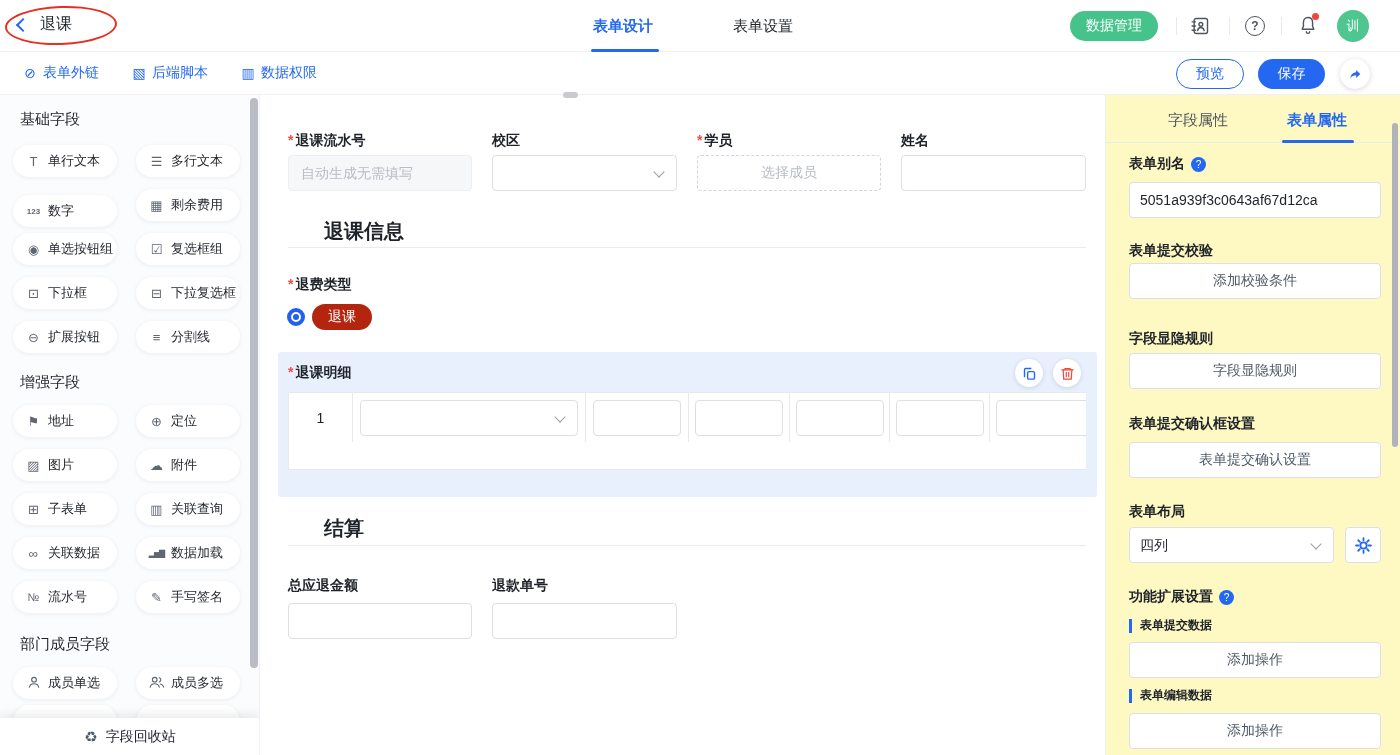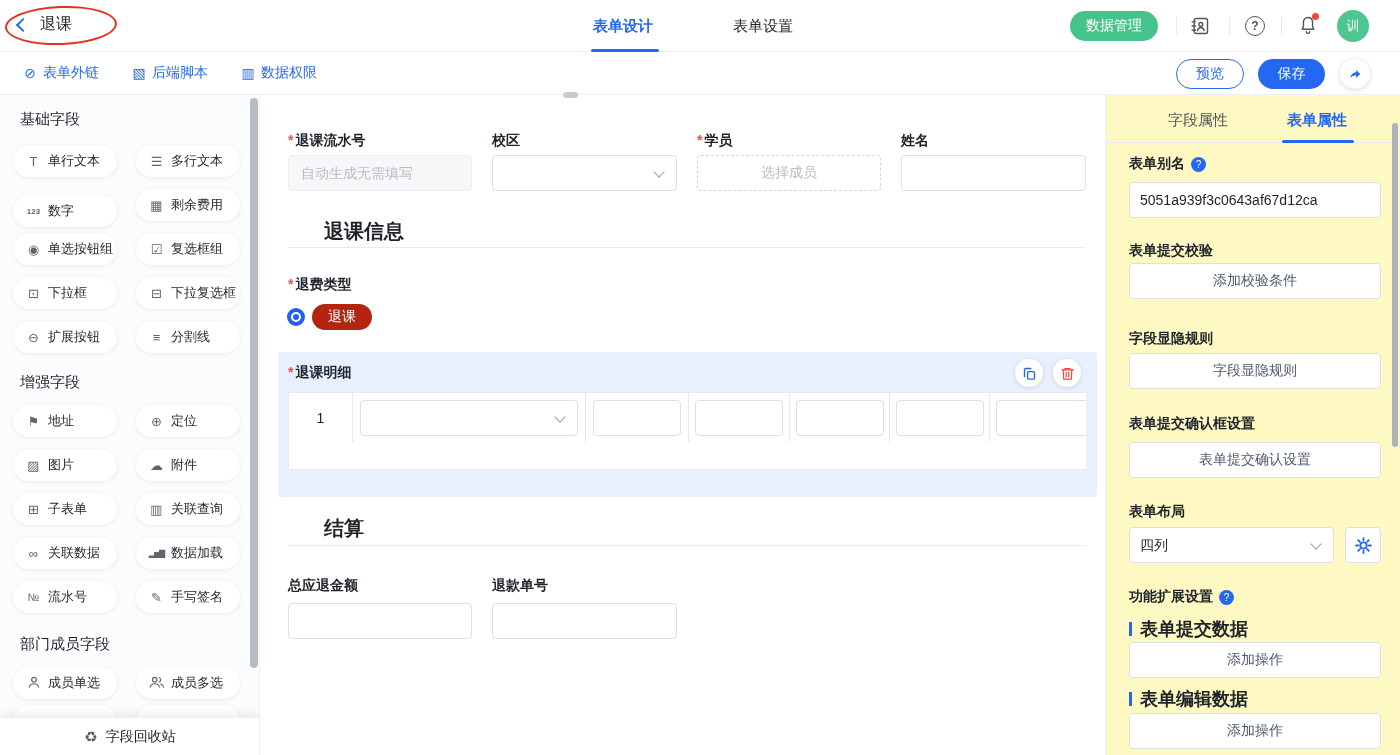--- a/index.html
+++ b/index.html
@@ -81,21 +81,21 @@
   .ptab { position:absolute; top:16px; font-size:15px; cursor:pointer; }
   .ptab.field { left:62px; color:#51565d; }
   .ptab.form { left:181px; color:#2468f2; font-weight:600; }
   .ptab-line { position:absolute; left:176px; top:45px; width:72px; height:3px; background:#2468f2; border-radius:2px; }
   .plabel { position:absolute; left:23px; font-size:14px; font-weight:700; color:#1f2329; display:flex; align-items:center; }
   .qmark { display:inline-flex; width:15px; height:15px; border-radius:50%; background:#2468f2; color:#fff; font-size:10px; font-weight:400; align-items:center; justify-content:center; margin-left:6px; cursor:pointer; }
   .pinput { position:absolute; left:23px; width:252px; height:36px; border:1px solid #dcdfe3; border-radius:4px; padding:0 10px; font-size:14px; color:#1f2329; font-family:inherit; }
   .pbtn { position:absolute; left:23px; width:252px; height:36px; border:1px solid #dcdfe3; border-radius:4px; background:#fff; font-size:14px; color:#4e5969; cursor:pointer; font-family:inherit; }
   .psel { position:absolute; left:23px; top:432px; width:205px; height:36px; border:1px solid #dcdfe3; border-radius:4px; background:#fff; font-size:14px; color:#1f2329; line-height:34px; padding-left:10px; cursor:pointer; }
   .gearbtn { position:absolute; left:239px; top:432px; width:36px; height:36px; border:1px solid #dcdfe3; border-radius:4px; background:#fff; display:flex; align-items:center; justify-content:center; cursor:pointer; }
-  .bars { position:absolute; left:23px; display:flex; align-items:center; gap:8px; font-size:18px; font-weight:700; color:#1f2329; }
+  .bars { position:absolute; left:23px; display:flex; align-items:center; gap:8px; font-size:12px; font-weight:700; color:#1f2329; }
   .bars::before { content:""; width:3px; height:14px; background:#2468f2; }
   .pn-thumb { position:absolute; right:2px; top:28px; width:6px; height:324px; background:#b0b3b9; border-radius:3px; }
 </style>
 </head>
 <body>
 
 <div class="app">
 
   <header class="topbar">
     <div class="back">

